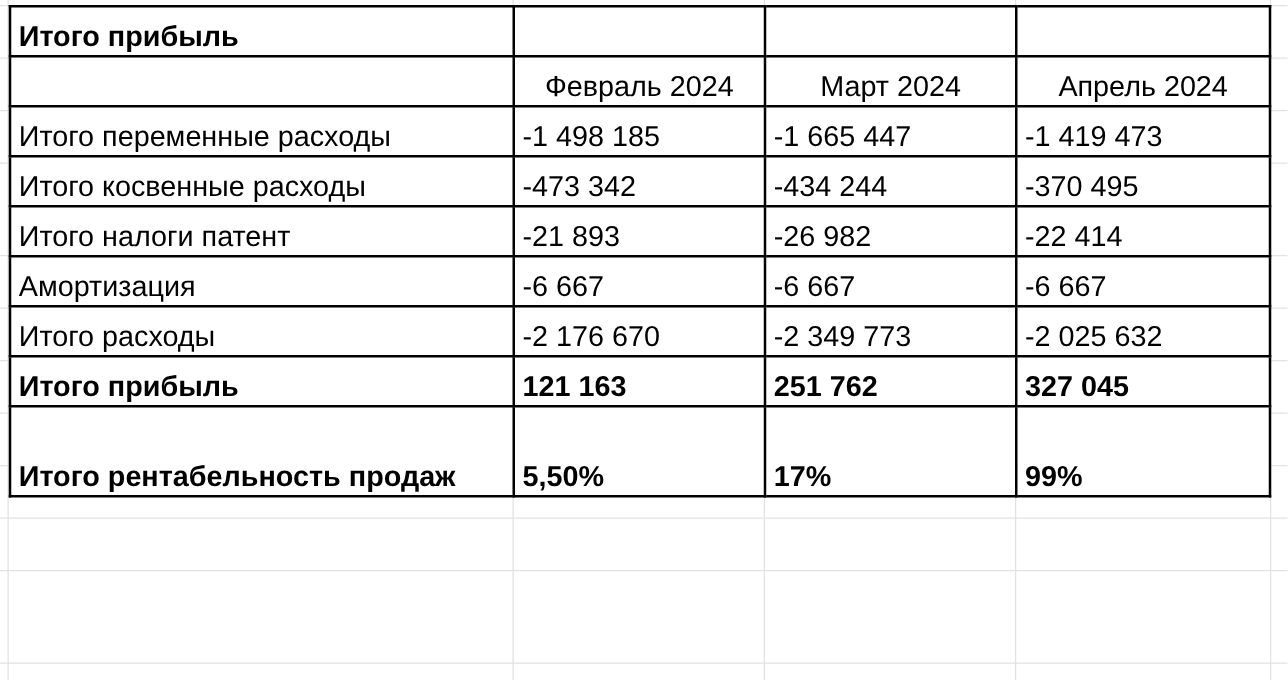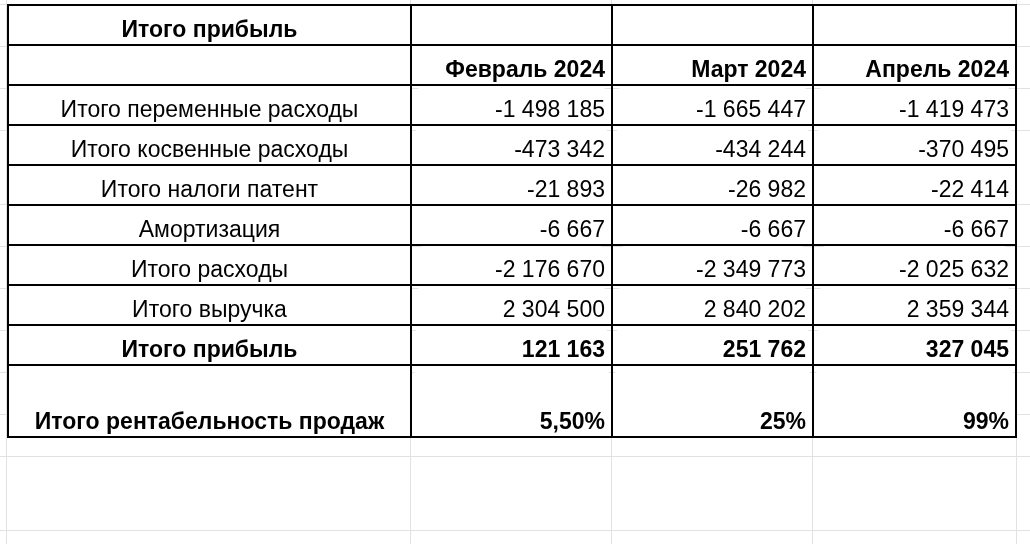--- a/index.html
+++ b/index.html
@@ -12,23 +12,23 @@
     .bg-grid .h { position: absolute; left: 0; right: 0; height: 1px; background: #e2e2e2; }
     table.sheet {
       position: absolute; left: 7px; top: 4px;
       border-collapse: collapse; table-layout: fixed;
     }
     table.sheet td {
       border: 2px solid #000; padding: 0 6px 0 6px;
       font-size: 23px; line-height: 30px; vertical-align: bottom;
       overflow: hidden; background: #fff;
     }
-    td.label { text-align: center; }
-    td.num { text-align: right; padding-right: 4px; border-radius: 18px; }
-    td.head { text-align: right; font-weight: bold; }
+    td.label { text-align: left; }
+    td.num { padding-right: 4px; }
+    td.head { text-align: center; }
     tr.bold td { font-weight: bold; }
     tr.r42 td { height: 38px; }
     tr.r74 td { height: 70px; }
     td.title { font-weight: bold; }
   </style>
 </head>
 <body>
 
 <div class="bg-grid">
   <div class="v" style="left:6px"></div>
@@ -93,32 +93,26 @@
       <td class="num">-6 667</td>
       <td class="num">-6 667</td>
       <td class="num">-6 667</td>
     </tr>
     <tr class="r42">
       <td class="label">Итого расходы</td>
       <td class="num">-2 176 670</td>
       <td class="num">-2 349 773</td>
       <td class="num">-2 025 632</td>
     </tr>
-    <tr class="r42">
-      <td class="label">Итого выручка</td>
-      <td class="num">2 304 500</td>
-      <td class="num">2 840 202</td>
-      <td class="num">2 359 344</td>
-    </tr>
     <tr class="r42 bold">
       <td class="label">Итого прибыль</td>
       <td class="num">121 163</td>
       <td class="num">251 762</td>
       <td class="num">327 045</td>
     </tr>
     <tr class="r74 bold">
       <td class="label">Итого рентабельность продаж</td>
       <td class="num">5,50%</td>
-      <td class="num">25%</td>
+      <td class="num">17%</td>
       <td class="num">99%</td>
     </tr>
   </tbody>
 </table>
 
 </body></html>

